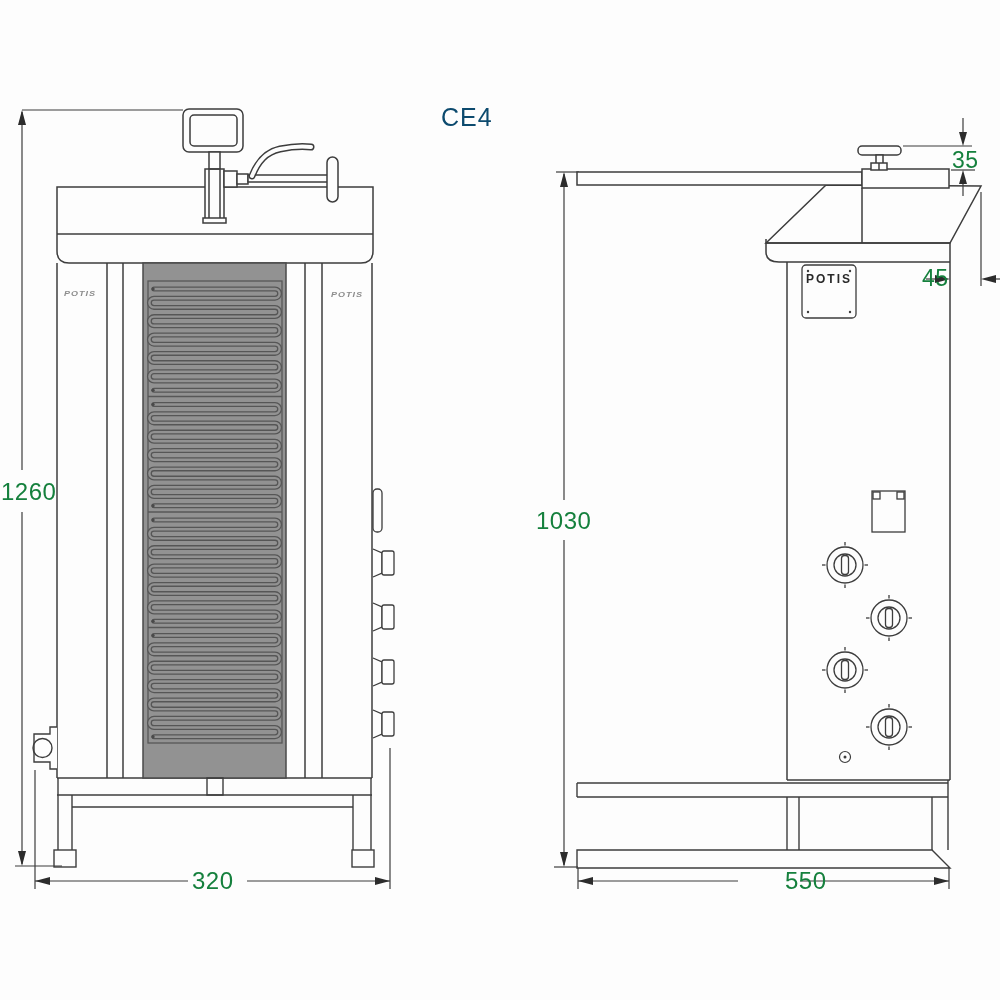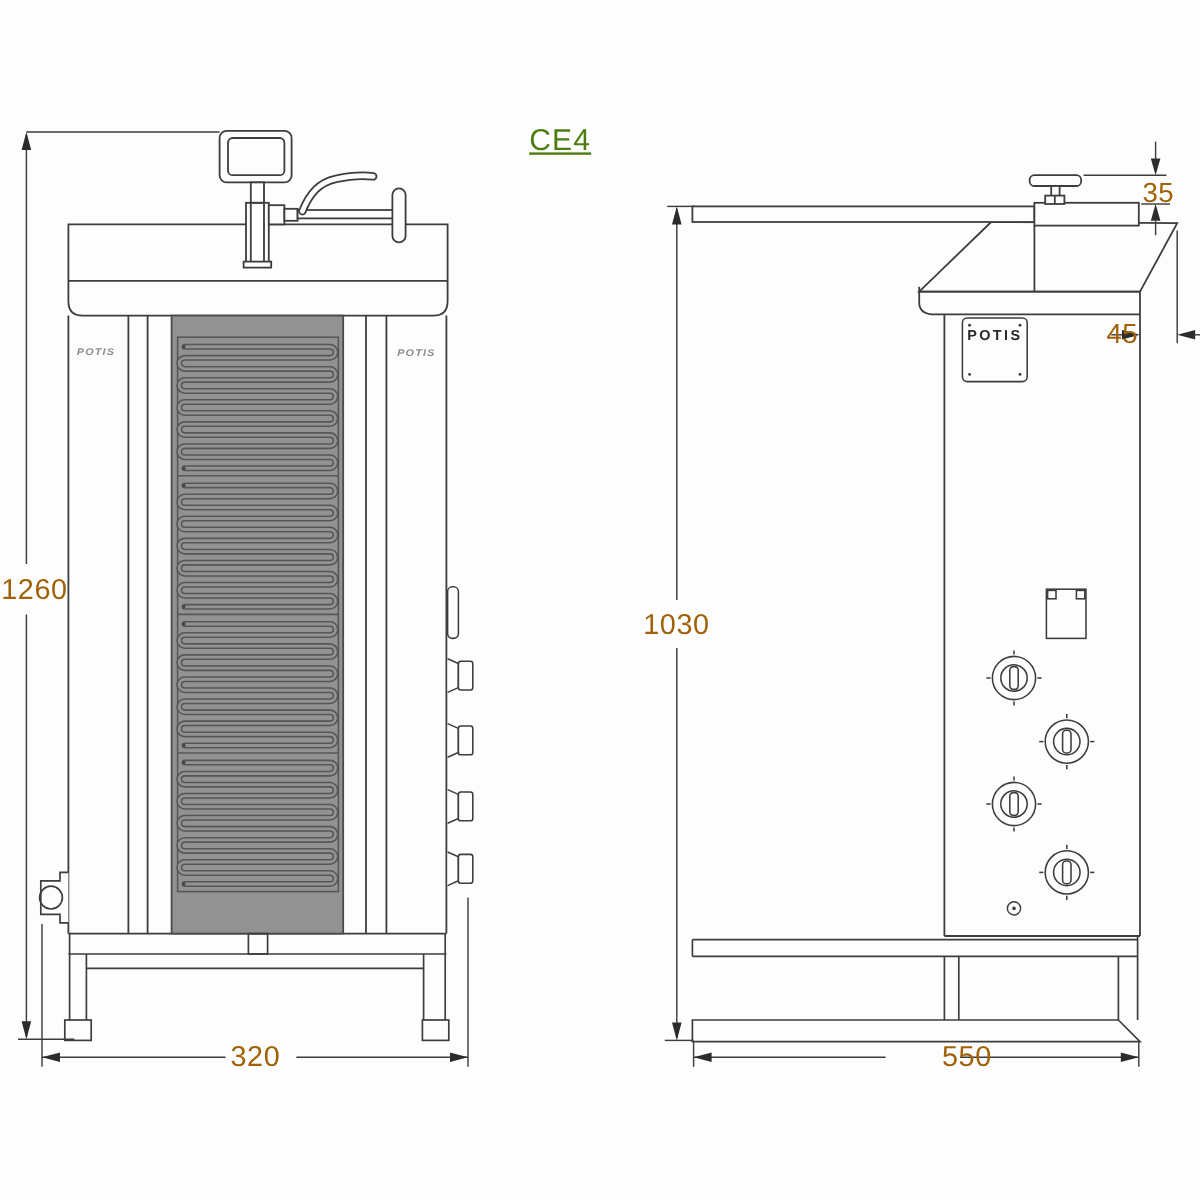--- a/index.html
+++ b/index.html
@@ -2,25 +2,25 @@
 <html><head>
 <meta charset="utf-8">
 <style>
   html,body{margin:0;padding:0;background:#ffffff;}
   #canvas{
     position:relative;width:1000px;height:1000px;background:#fdfdfd;
     font-family:"Liberation Sans", sans-serif;overflow:hidden;
   }
   #lineart{position:absolute;left:0;top:0;}
   .dim-label{
-    position:absolute;color:#a16207;font-size:24px;letter-spacing:0.5px;
+    position:absolute;color:#15803d;font-size:24px;letter-spacing:0.5px;
     white-space:nowrap;line-height:1;
   }
   .title-label{
-    position:absolute;color:#4d7c0f;font-size:25px;letter-spacing:1px;line-height:1;text-decoration:underline;
+    position:absolute;color:#0c4a6e;font-size:25px;letter-spacing:1px;line-height:1;
   }
   .plate-label{
     position:absolute;color:#2a2a2a;font-size:12px;font-weight:bold;
     letter-spacing:2px;line-height:1;text-align:center;
   }
   .column-logo{
     position:absolute;color:#8d8d8d;font-size:9px;font-style:italic;
     font-weight:bold;letter-spacing:1px;line-height:1;text-align:center;
     transform:scaleY(0.9);
   }

